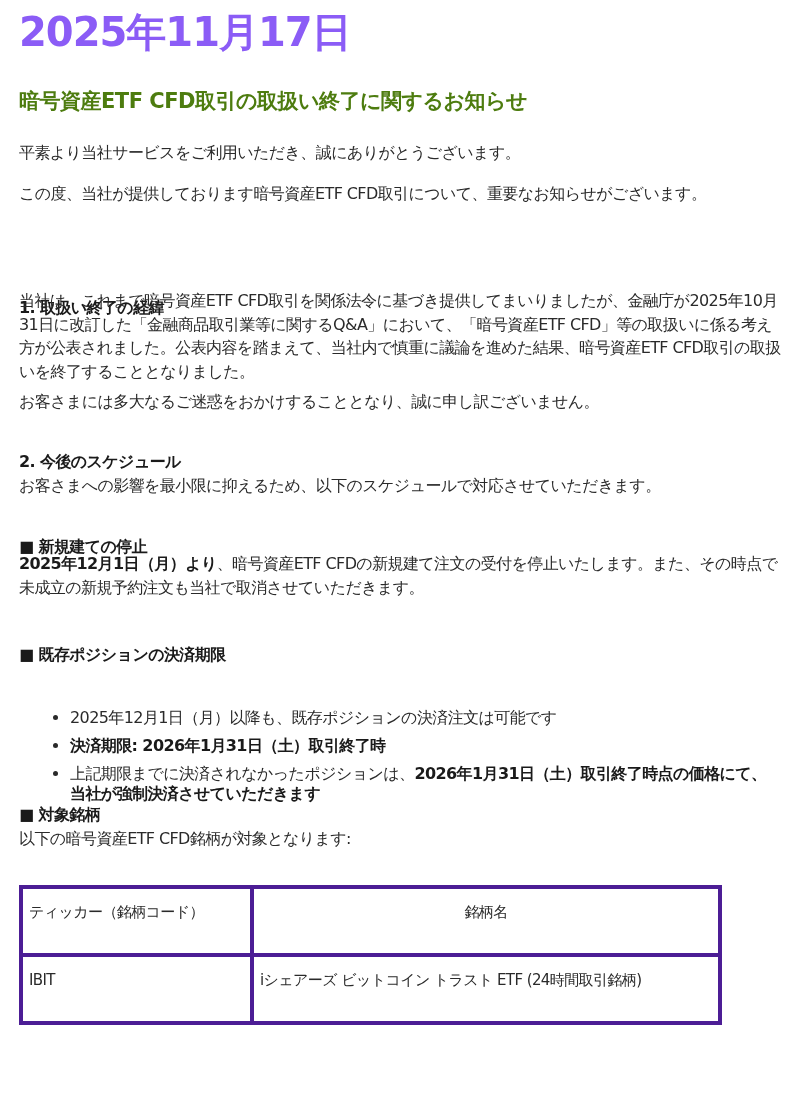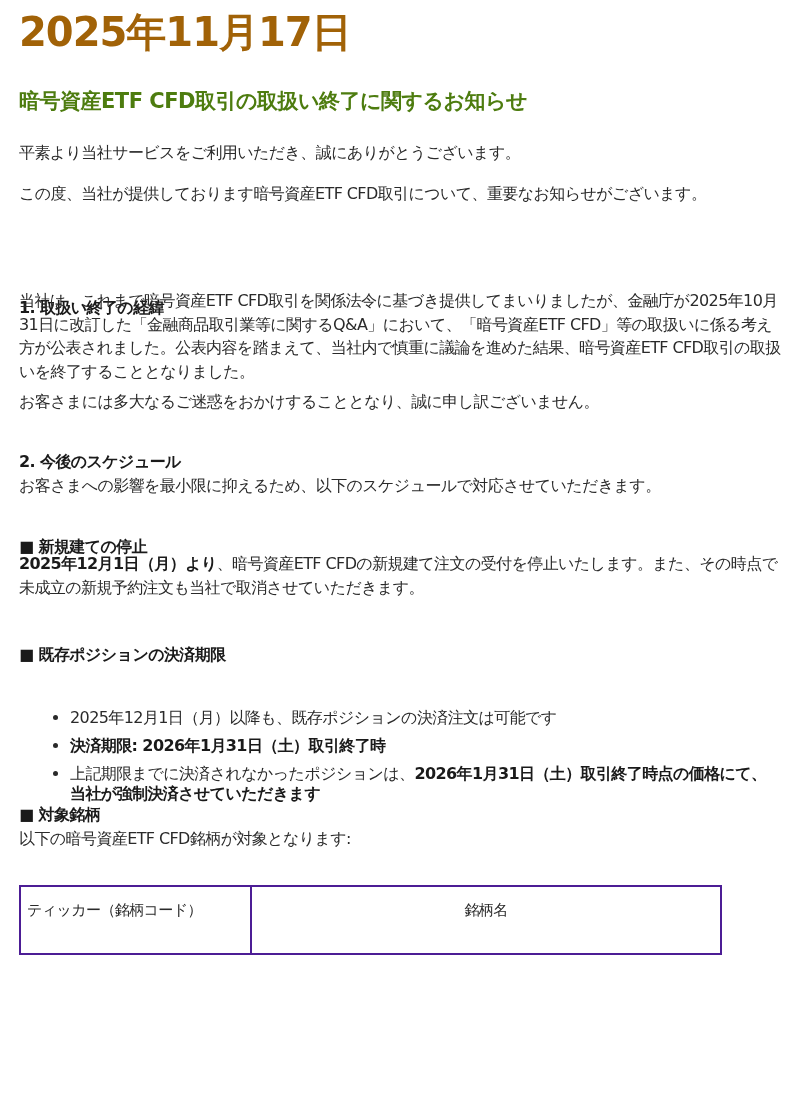--- a/index.html
+++ b/index.html
@@ -17,21 +17,21 @@
     }
     .date-title {
       position: absolute;
       left: 19px;
       top: 6px;
       font-size: 40px;
       font-weight: bold;
       letter-spacing: -1px;
       line-height: 52px;
       white-space: nowrap;
-      color: #a16207;
+      color: #8b5cf6;
     }
     .notice-title {
       position: absolute;
       left: 19px;
       top: 86px;
       font-size: 21px;
       font-weight: bold;
       line-height: 30px;
       letter-spacing: -0.5px;
       white-space: nowrap;
@@ -78,21 +78,21 @@
       position: absolute;
       left: 19px;
       top: 885px;
       width: 703px;
       border-collapse: collapse;
       font-size: 15px;
       letter-spacing: -0.6px;
       color: #2a2a2a;
     }
     table.targets td, table.targets th {
-      border: 2px solid #4c1d95;
+      border: 4px solid #4c1d95;
       height: 68px;
       vertical-align: top;
       padding: 14px 6px 0 6px;
       font-weight: normal;
       text-align: left;
       box-sizing: border-box;
     }
     table.targets th.col-name {
       text-align: center;
     }
@@ -131,14 +131,18 @@
 <div class="para" style="top:827px;">以下の暗号資産ETF CFD銘柄が対象となります:</div>
 
 <table class="targets">
   <thead>
     <tr>
       <th class="col-ticker">ティッカー（銘柄コード）</th>
       <th class="col-name">銘柄名</th>
     </tr>
   </thead>
   <tbody>
+    <tr>
+      <td>IBIT</td>
+      <td>iシェアーズ ビットコイン トラスト ETF (24時間取引銘柄)</td>
+    </tr>
   </tbody>
 </table>
 
 </body></html>

